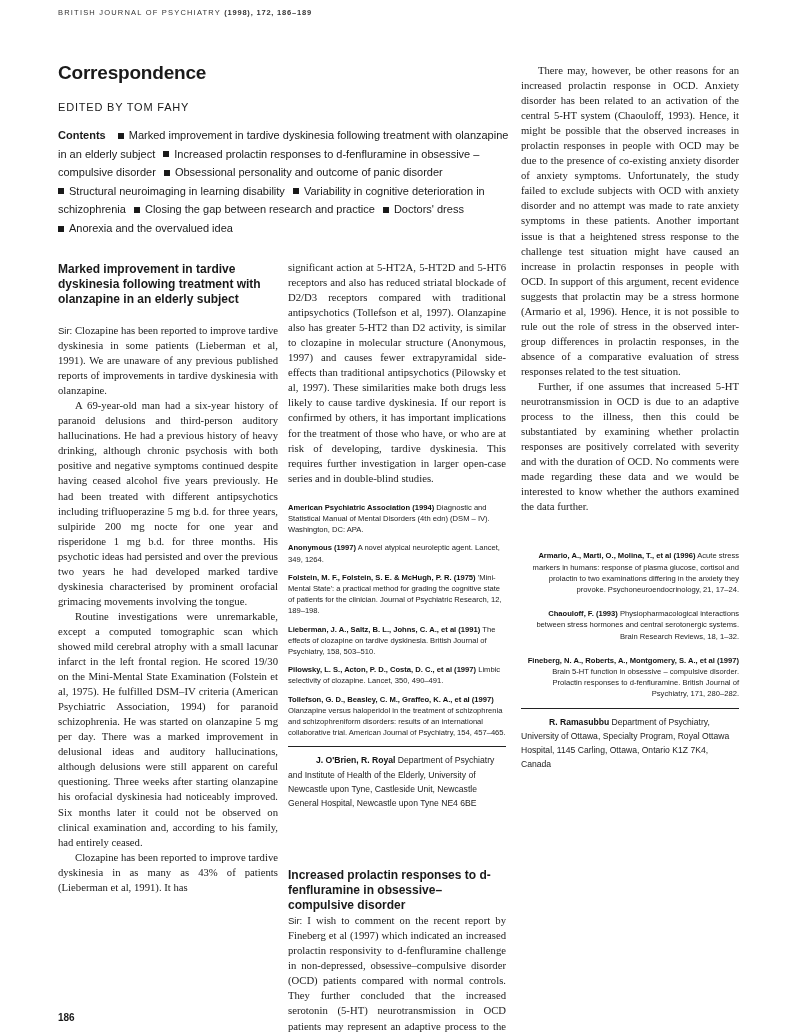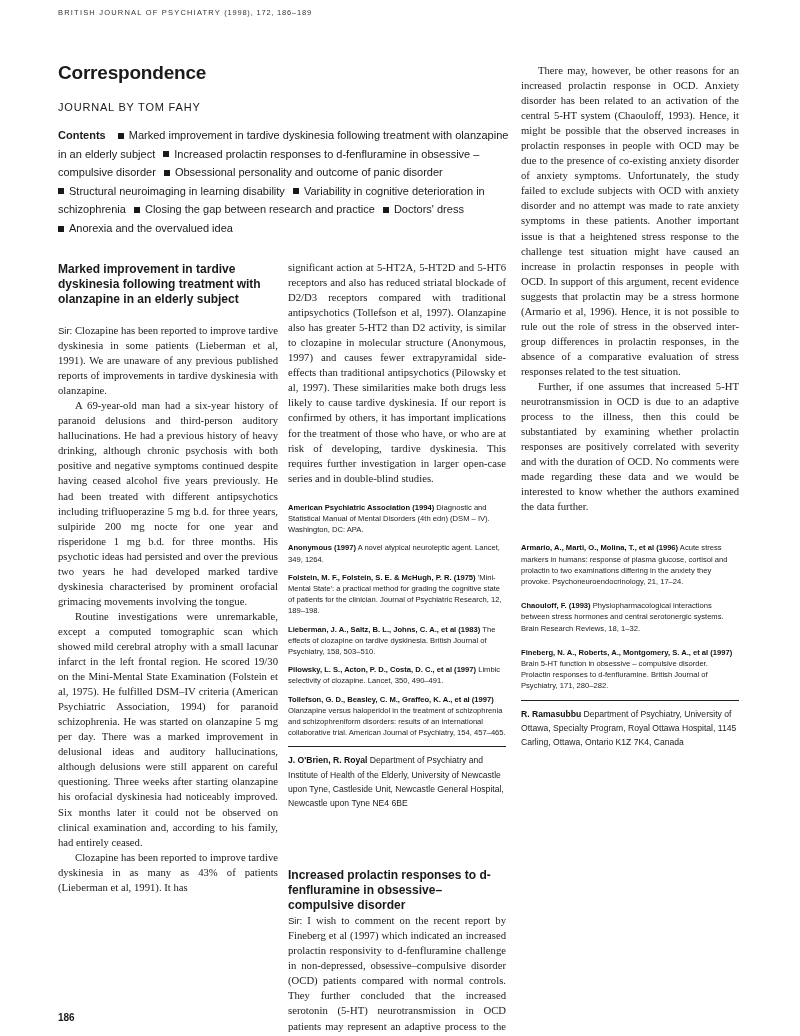--- a/index.html
+++ b/index.html
@@ -1,21 +1,21 @@
 <!DOCTYPE html>
 <html><head>
 <meta charset="utf-8">
 <style>
   html, body { margin: 0; padding: 0; background: #ffffff; }
   body { width: 800px; height: 1036px; position: relative; overflow: hidden; color: #1a1a1a; }
   .serif { font-family: "Liberation Serif", "DejaVu Serif", serif; }
   .sans { font-family: "Liberation Sans", "DejaVu Sans", sans-serif; }
 
   .running-head { position: absolute; left: 58px; top: 8px; font-size: 7.5px; letter-spacing: 1.2px; color: #333; }
-  .running-head b { font-weight: normal; letter-spacing: 0.8px; }
+  .running-head b { font-weight: bold; letter-spacing: 0.8px; }
 
   .section-title { position: absolute; left: 58px; top: 62px; font-size: 19px; font-weight: bold; letter-spacing: -0.2px; }
   .editor { position: absolute; left: 58px; top: 101px; font-size: 11px; letter-spacing: 0.8px; }
 
   .contents { position: absolute; left: 58px; top: 126px; width: 455px; font-size: 11px; line-height: 18.6px; }
   .contents .label { font-weight: bold; margin-right: 4px; }
   .contents .bullet { display: inline-block; width: 6px; height: 6px; background: #1a1a1a; margin: 0 5px 1px 5px; vertical-align: middle; }
   .contents .bullet.first-line { margin-left: 0; }
 
   .col { position: absolute; top: 0; }
@@ -26,34 +26,34 @@
   .art-title { font-size: 12px; font-weight: bold; line-height: 15px; }
   .body-text { font-size: 10.7px; line-height: 15.05px; text-align: justify; hyphens: auto; }
   .body-text p { margin: 0; }
   .body-text p.indent { text-indent: 17px; }
   .sir { font-family: "Liberation Sans", "DejaVu Sans", sans-serif; font-weight: normal; font-size: 9.5px; }
   .refs { font-size: 7.6px; line-height: 11.2px; color: #222; }
   .refs .ref { margin-bottom: 7px; }
   .refs b { font-weight: bold; color: #111; }
   .rule { border-top: 1.2px solid #222; margin: 8px 0 6px 0; }
   .affil { font-size: 8.6px; line-height: 14.2px; color: #222; }
-  .affil b { color: #111; }
+  .affil b { color: #111; margin-left: 28px; }
 
   .page-num { position: absolute; left: 58px; top: 1012px; font-size: 10px; font-weight: bold; }
 </style>
 </head>
 <body>
 
 <div class="running-head sans">
   <span>BRITISH JOURNAL OF PSYCHIATRY</span>
   <b>(1998), 172, 186–189</b>
 </div>
 
 <div class="section-title sans">Correspondence</div>
-<div class="editor sans">JOURNAL BY TOM FAHY</div>
+<div class="editor sans">EDITED BY TOM FAHY</div>
 
 <div class="contents sans">
   <span class="label">Contents</span>
   <span class="bullet"></span><span>Marked improvement in tardive dyskinesia following treatment with olanzapine in an elderly subject</span>
   <span class="bullet"></span><span>Increased prolactin responses to d-fenfluramine in obsessive – compulsive disorder</span>
   <span class="bullet"></span><span>Obsessional personality and outcome of panic disorder</span>
   <br><span class="bullet first-line"></span><span>Structural neuroimaging in learning disability</span>
   <span class="bullet"></span><span>Variability in cognitive deterioration in schizophrenia</span>
   <span class="bullet"></span><span>Closing the gap between research and practice</span>
   <span class="bullet"></span><span>Doctors' dress</span>
@@ -71,39 +71,39 @@
 </div>
 
 <div class="col col2" style="top:260px;">
   <div class="body-text serif">
     <p>significant action at 5-HT2A, 5-HT2D and 5-HT6 receptors and also has reduced striatal blockade of D2/D3 receptors compared with traditional antipsychotics (Tollefson et al, 1997). Olanzapine also has greater 5-HT2 than D2 activity, is similar to clozapine in molecular structure (Anonymous, 1997) and causes fewer extrapyramidal side-effects than traditional antipsychotics (Pilowsky et al, 1997). These similarities make both drugs less likely to cause tardive dyskinesia. If our report is confirmed by others, it has important implications for the treatment of those who have, or who are at risk of developing, tardive dyskinesia. This requires further investigation in larger open-case series and in double-blind studies.</p>
   </div>
   <div class="refs sans" style="margin-top:16px;">
     <div class="ref"><b>American Psychiatric Association (1994)</b> <span>Diagnostic and Statistical Manual of Mental Disorders (4th edn) (DSM – IV). Washington, DC: APA.</span></div>
     <div class="ref"><b>Anonymous (1997)</b> <span>A novel atypical neuroleptic agent. Lancet, 349, 1264.</span></div>
     <div class="ref"><b>Folstein, M. F., Folstein, S. E. &amp; McHugh, P. R. (1975)</b> <span>'Mini-Mental State': a practical method for grading the cognitive state of patients for the clinician. Journal of Psychiatric Research, 12, 189–198.</span></div>
-    <div class="ref"><b>Lieberman, J. A., Saltz, B. L., Johns, C. A., et al (1983)</b> <span>The effects of clozapine on tardive dyskinesia. British Journal of Psychiatry, 158, 503–510.</span></div>
+    <div class="ref"><b>Lieberman, J. A., Saltz, B. L., Johns, C. A., et al (1991)</b> <span>The effects of clozapine on tardive dyskinesia. British Journal of Psychiatry, 158, 503–510.</span></div>
     <div class="ref"><b>Pilowsky, L. S., Acton, P. D., Costa, D. C., et al (1997)</b> <span>Limbic selectivity of clozapine. Lancet, 350, 490–491.</span></div>
     <div class="ref"><b>Tollefson, G. D., Beasley, C. M., Graffeo, K. A., et al (1997)</b> <span>Olanzapine versus haloperidol in the treatment of schizophrenia and schizophreniform disorders: results of an international collaborative trial. American Journal of Psychiatry, 154, 457–465.</span></div>
   </div>
   <div class="rule"></div>
   <div class="affil sans"><b>J. O'Brien, R. Royal</b> <span>Department of Psychiatry and Institute of Health of the Elderly, University of Newcastle upon Tyne, Castleside Unit, Newcastle General Hospital, Newcastle upon Tyne NE4 6BE</span></div>
 
   <div class="art-title sans" style="margin-top:58px;">Increased prolactin responses to d-fenfluramine in obsessive–compulsive disorder</div>
   <div class="body-text serif" style="">
     <p><span class="sir">Sir:</span> <span>I wish to comment on the recent report by Fineberg et al (1997) which indicated an increased prolactin responsivity to d-fenfluramine challenge in non-depressed, obsessive–compulsive disorder (OCD) patients compared with normal controls. They further concluded that the increased serotonin (5-HT) neurotransmission in OCD patients may represent an adaptive process to the illness.</span></p>
   </div>
 </div>
 
 <div class="col col3" style="top:63px;">
   <div class="body-text serif">
     <p class="indent">There may, however, be other reasons for an increased prolactin response in OCD. Anxiety disorder has been related to an activation of the central 5-HT system (Chaouloff, 1993). Hence, it might be possible that the observed increases in prolactin responses in people with OCD may be due to the presence of co-existing anxiety disorder of anxiety symptoms. Unfortunately, the study failed to exclude subjects with OCD with anxiety disorder and no attempt was made to rate anxiety symptoms in these patients. Another important issue is that a heightened stress response to the challenge test situation might have caused an increase in prolactin responses in people with OCD. In support of this argument, recent evidence suggests that prolactin may be a stress hormone (Armario et al, 1996). Hence, it is not possible to rule out the role of stress in the observed inter-group differences in prolactin responses, in the absence of a comparative evaluation of stress responses related to the test situation.</p>
     <p class="indent">Further, if one assumes that increased 5-HT neurotransmission in OCD is due to an adaptive process to the illness, then this could be substantiated by examining whether prolactin responses are positively correlated with severity and with the duration of OCD. No comments were made regarding these data and we would be interested to know whether the authors examined the data further.</p>
   </div>
-  <div class="refs sans" style="margin-top:28px;">
+  <div class="refs sans" style="margin-top:36px;text-align:right;">
     <div class="ref" style="margin-bottom:13px;"><b>Armario, A., Marti, O., Molina, T., et al (1996)</b> <span>Acute stress markers in humans: response of plasma glucose, cortisol and prolactin to two examinations differing in the anxiety they provoke. Psychoneuroendocrinology, 21, 17–24.</span></div>
     <div class="ref" style="margin-bottom:13px;"><b>Chaouloff, F. (1993)</b> <span>Physiopharmacological interactions between stress hormones and central serotonergic systems. Brain Research Reviews, 18, 1–32.</span></div>
     <div class="ref"><b>Fineberg, N. A., Roberts, A., Montgomery, S. A., et al (1997)</b> <span>Brain 5-HT function in obsessive – compulsive disorder. Prolactin responses to d-fenfluramine. British Journal of Psychiatry, 171, 280–282.</span></div>
   </div>
   <div class="rule"></div>
   <div class="affil sans"><b>R. Ramasubbu</b> <span>Department of Psychiatry, University of Ottawa, Specialty Program, Royal Ottawa Hospital, 1145 Carling, Ottawa, Ontario K1Z 7K4, Canada</span></div>
 </div>
 
 <div class="page-num sans">186</div>
 

